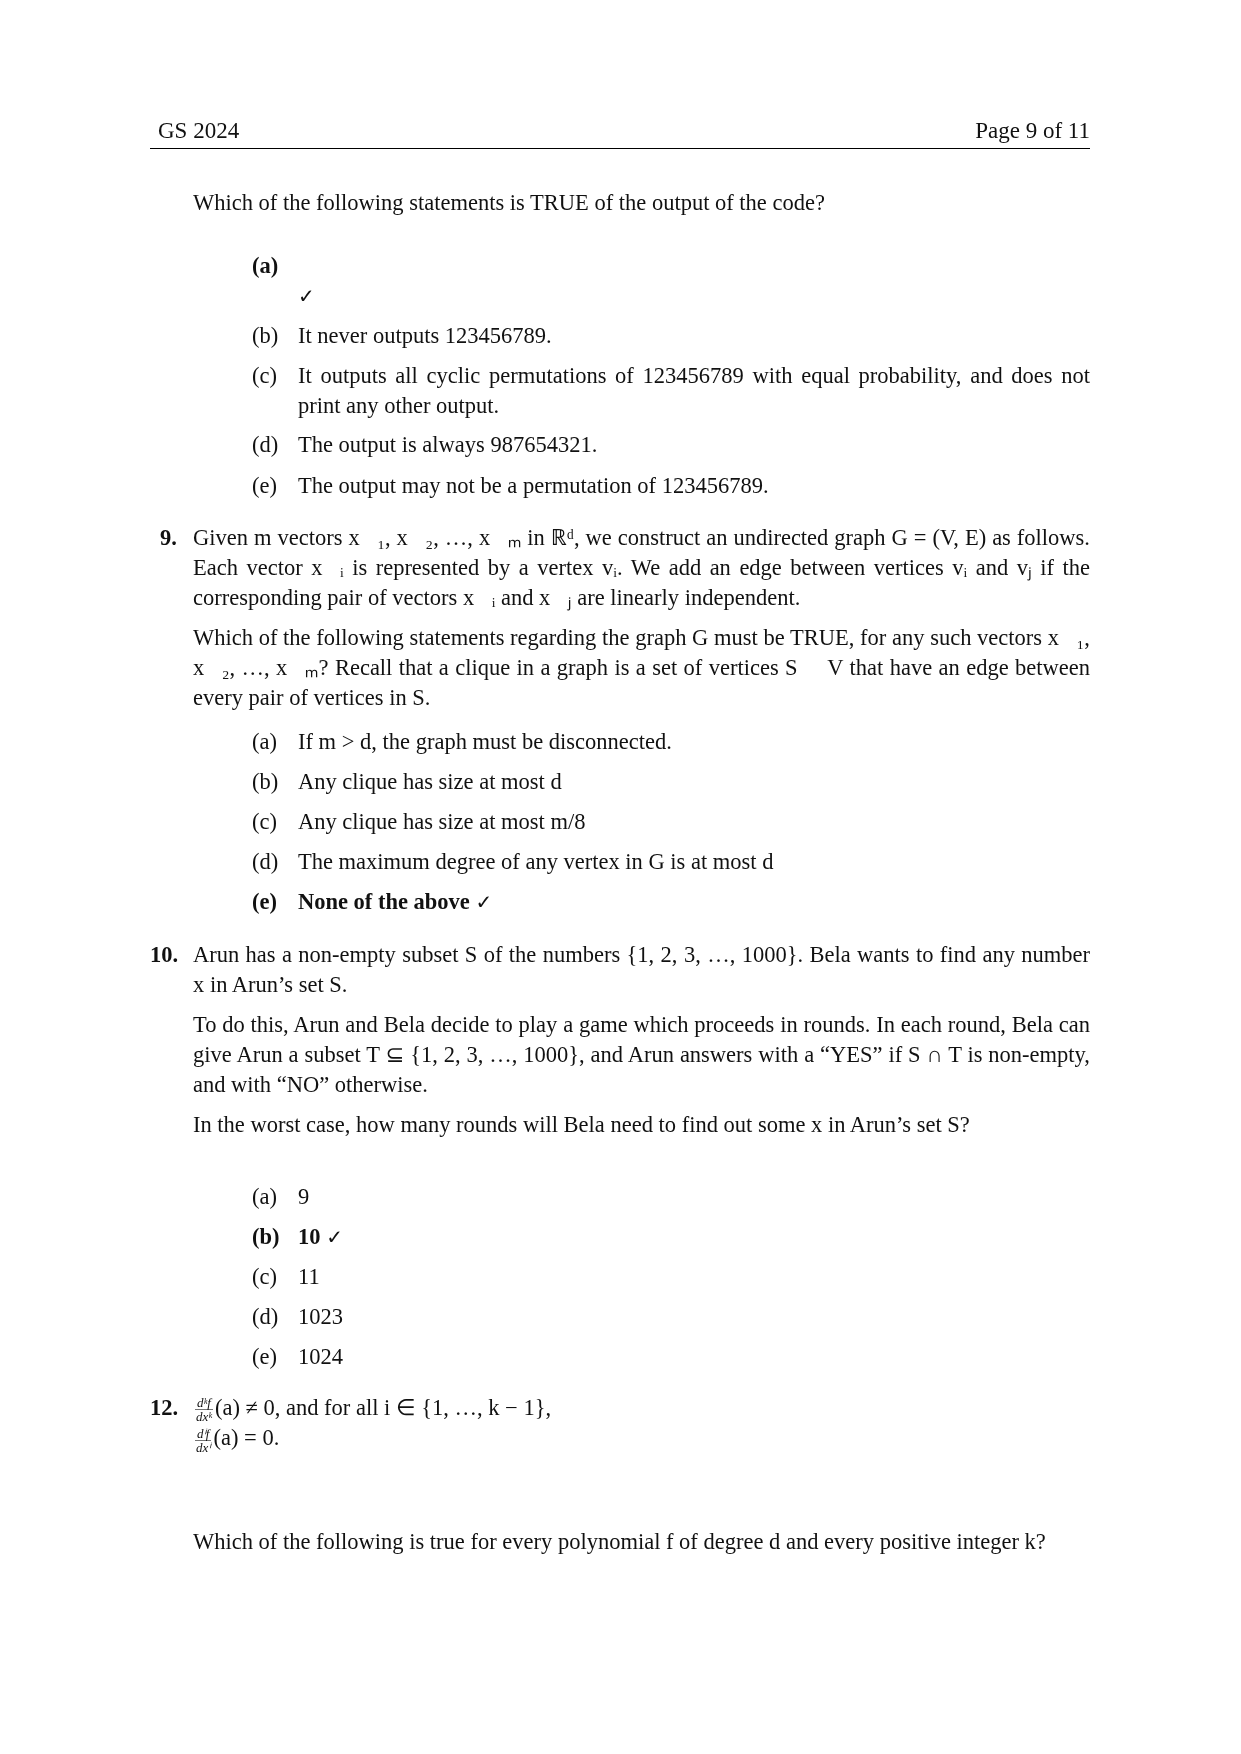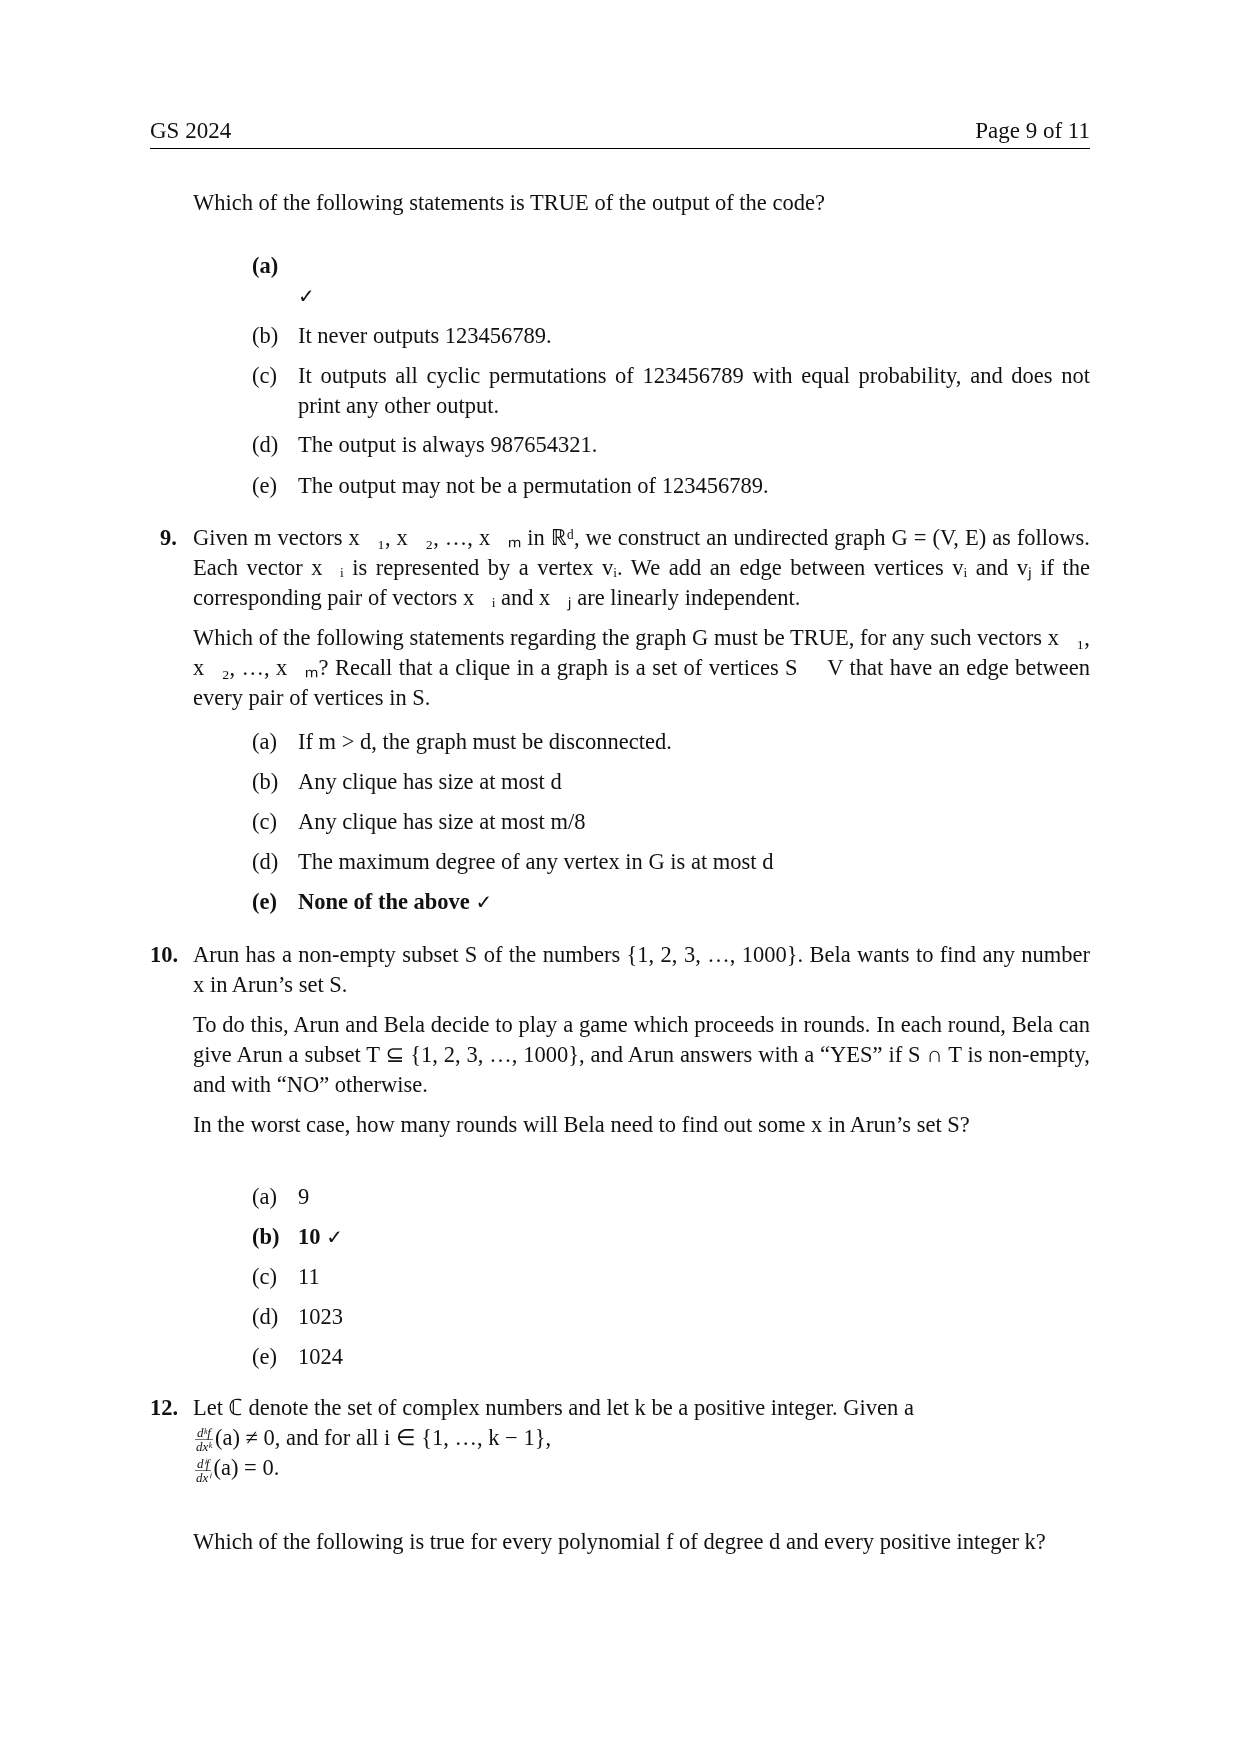--- a/index.html
+++ b/index.html
@@ -3,21 +3,21 @@
 <meta charset="utf-8">
 <style>
   html, body { margin: 0; padding: 0; background: #ffffff; }
   body { width: 1241px; height: 1754px; position: relative; overflow: hidden;
          font-family: "DejaVu Serif", "Liberation Serif", serif; color: #111; }
   .page { position: absolute; left: 150px; top: 0; width: 940px; }
   .header { position: absolute; left: 0; top: 118px; width: 940px; height: 30px;
             border-bottom: 1.6px solid #000; font-family: "Liberation Serif", serif;
             font-size: 23px; }
   .header span { position: absolute; top: 0; }
-  .h-left { left: 0; }
+  .h-left { left: 8px; }
   .h-center { left: 0; right: 0; text-align: center; }
   .h-right { right: 0; }
   .txt { font-family: "Liberation Serif", serif; font-size: 22.5px; line-height: 30px;
          text-align: justify; }
   .block { position: absolute; left: 43px; width: 897px; }
   .qnum { position: absolute; font-weight: bold; font-family: "Liberation Serif", serif;
           font-size: 22.5px; line-height: 30px; }
   .opt { position: absolute; left: 102px; width: 838px; font-family: "Liberation Serif", serif;
          font-size: 22.5px; line-height: 30px; }
   .opt .lbl { position: absolute; left: 0; }
@@ -107,21 +107,20 @@
     <span class="lbl">(d)</span>
     <span class="otext">1023</span>
   </div>
   <div class="opt" style="top:1342px;">
     <span class="lbl">(e)</span>
     <span class="otext">1024</span>
   </div>
 
   <div class="qnum" style="top:1393px; left:0px;">12.</div>
   <div class="block txt" style="top:1393px; text-align: left;">
-    <div>Let ℂ denote the set of complex numbers and let k be a positive integer. Given a</div>
     <div>
       <span class="frac"><span class="num">dᵏf</span><span class="den">dxᵏ</span></span><span>(a) ≠ 0, and for all i ∈ {1, …, k − 1},</span>
     </div>
     <div>
       <span class="frac"><span class="num">dⁱf</span><span class="den">dxⁱ</span></span><span>(a) = 0.</span>
     </div>
   </div>
   <div class="block txt" style="top:1527px;">Which of the following is true for every polynomial f of degree d and every positive integer k?</div>
 
 </div>

